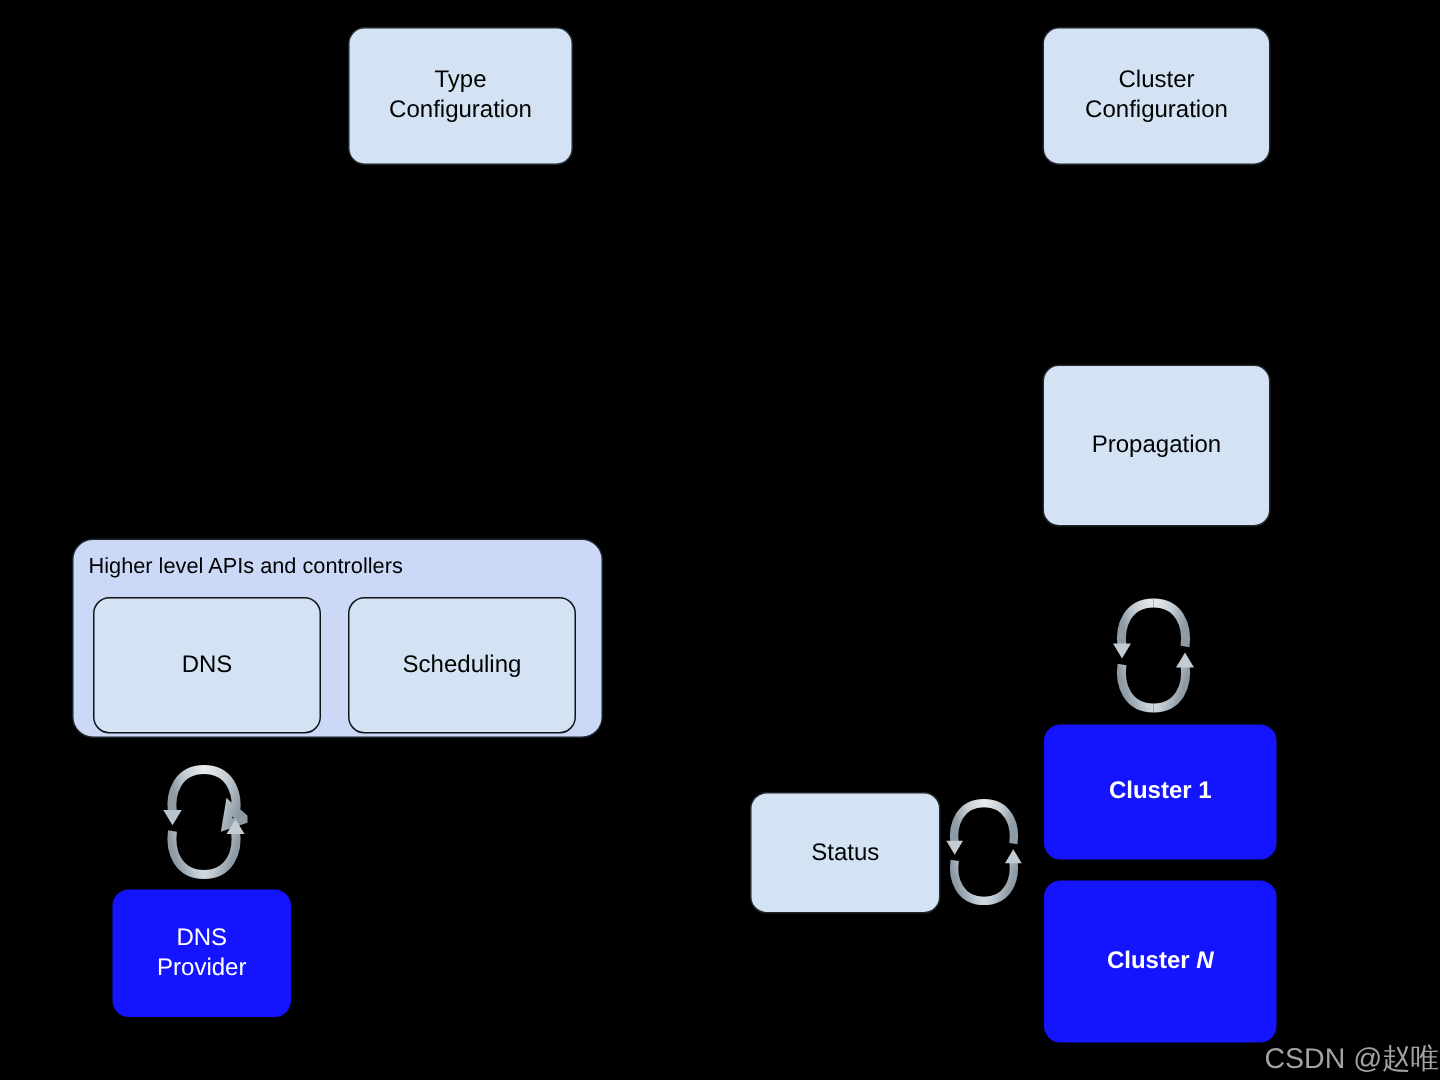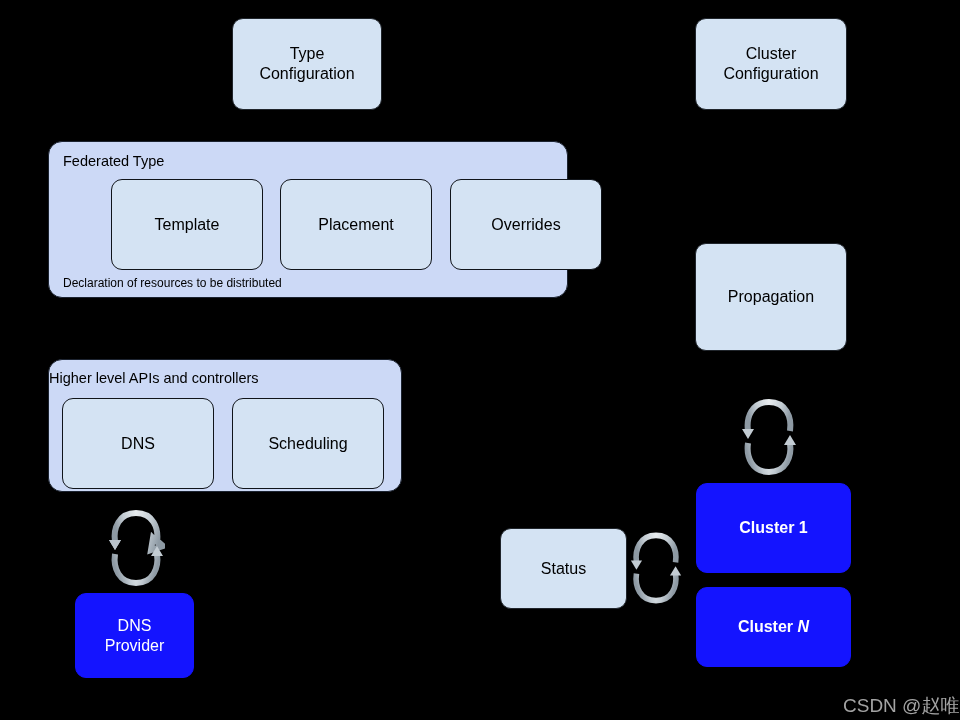--- a/index.html
+++ b/index.html
@@ -131,42 +131,27 @@
     </span>
   </div>
 
   <div class="node node-plain" style="left:695px; top:18px; width:152px; height:92px;">
     <span>
       <span>Cluster</span><br>
       <span>Configuration</span>
     </span>
   </div>
 
-  <div class="node node-group" style="left:48px; top:141px; width:520px; height:157px;">
-    <span class="group-label" style="left:14px; top:11px;">Federated Type</span>
-
-    <div class="node node-inner" style="left:62px; top:37px; width:152px; height:91px;">
-      <span>Template</span>
-    </div>
-    <div class="node node-inner" style="left:231px; top:37px; width:152px; height:91px;">
-      <span>Placement</span>
-    </div>
-    <div class="node node-inner" style="left:401px; top:37px; width:152px; height:91px;">
-      <span>Overrides</span>
-    </div>
-
-    <span class="group-sublabel" style="left:14px; top:134px;">Declaration of resources to be distributed</span>
-  </div>
 
   <div class="node node-plain" style="left:695px; top:243px; width:152px; height:108px;">
     <span>Propagation</span>
   </div>
 
   <div class="node node-group" style="left:48px; top:359px; width:354px; height:133px;">
-    <span class="group-label" style="left:0; top:10px;text-align:center;">Higher level APIs and controllers</span>
+    <span class="group-label" style="left:10px; top:10px;text-align:center;">Higher level APIs and controllers</span>
 
     <div class="node node-inner" style="left:13px; top:38px; width:152px; height:91px;">
       <span>DNS</span>
     </div>
     <div class="node node-inner" style="left:183px; top:38px; width:152px; height:91px;">
       <span>Scheduling</span>
     </div>
   </div>
 
   <svg class="sync-icon" style="left:107px; top:508px; width:58px; height:80px;" viewBox="0 0 58 80" xmlns="http://www.w3.org/2000/svg">
@@ -208,21 +193,21 @@
     <path d="M29 75 C46 75 52 60 50 46" fill="none" stroke="url(#syncGradA)" stroke-width="6"></path>
     <path d="M44 48 L56 48 L50 38 z" fill="#c3ccd3"></path>
   </svg>
 
   <div class="node node-cluster" style="left:696px; top:483px; width:155px; height:90px;text-align:right;">
     <span>
       <span>Cluster </span><span>1</span>
     </span>
   </div>
 
-  <div class="node node-cluster" style="left:696px; top:587px; width:155px; height:80px;">
+  <div class="node node-cluster" style="left:696px; top:587px; width:155px; height:108px;">
     <span>
       <span>Cluster </span><span class="italic-n">N</span>
     </span>
   </div>
 
   <div class="watermark" style="left:843px; top:693px;">CSDN @赵唯一</div>
 
 </div>
 
 </body></html>

